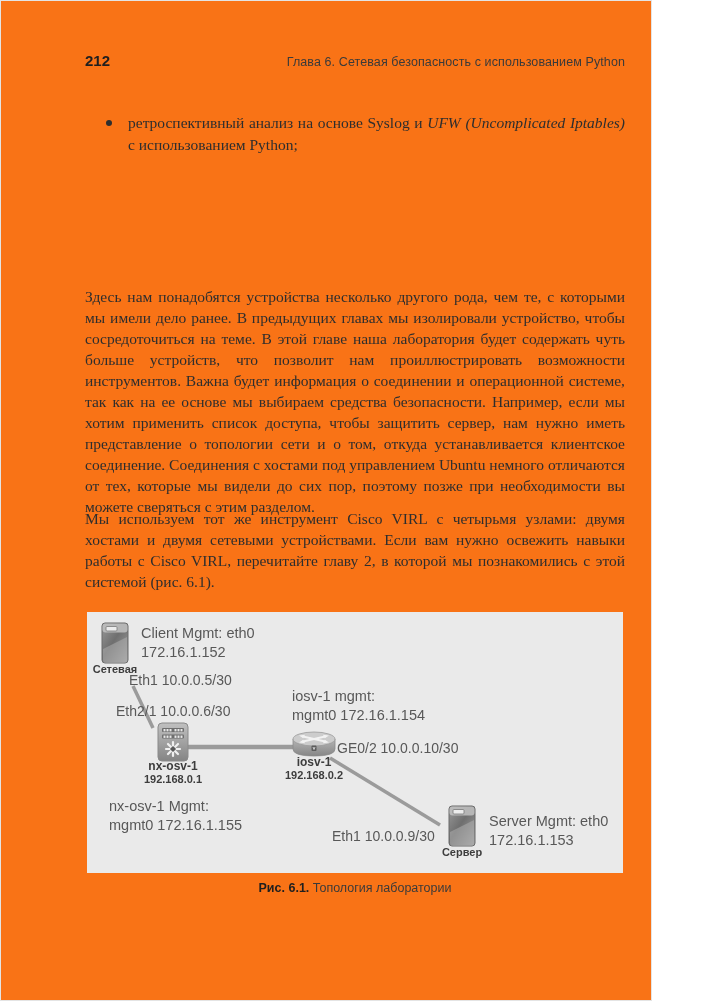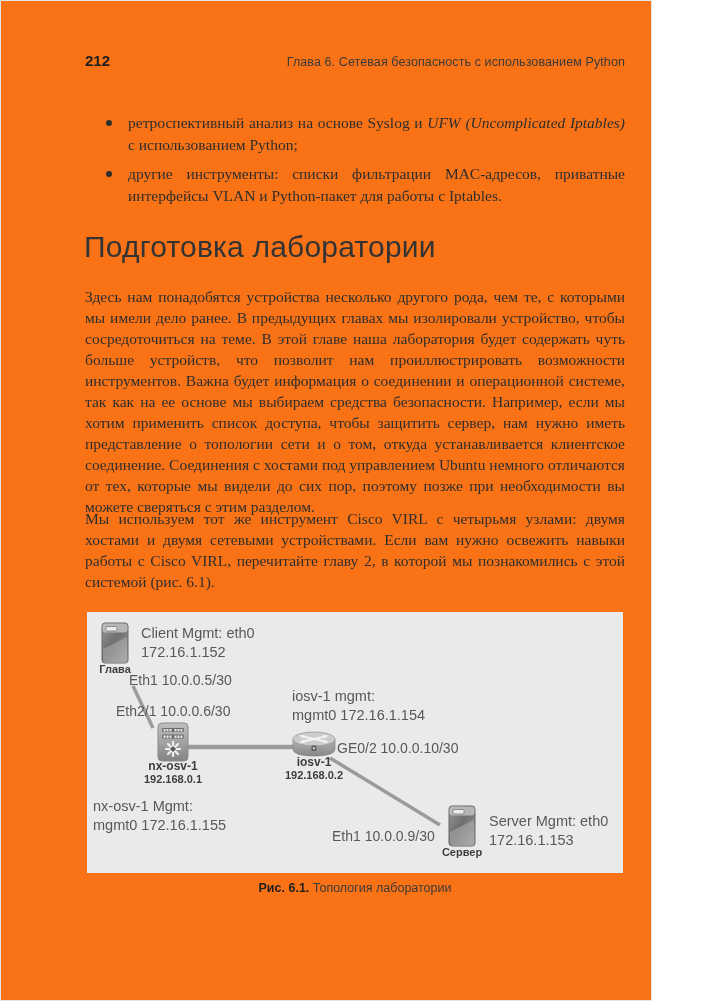--- a/index.html
+++ b/index.html
@@ -54,27 +54,22 @@
   <div class="running-head">
     <span class="pageno">212</span>
     <span class="chapter">Глава 6. Сетевая безопасность с использованием Python</span>
   </div>
 
   <ul class="bullets">
     <li>
       <span class="marker"></span>
       <span><span>ретроспективный анализ на основе Syslog и </span><i>UFW (Uncomplicated Iptables)</i><span> с использованием Python;</span></span>
     </li>
-    <li>
-      <span class="marker"></span>
-      <span>другие инструменты: списки фильтрации MAC-адресов, приватные интерфейсы VLAN и Python-пакет для работы с Iptables.</span>
-    </li>
   </ul>
 
-  <h1 class="section-title">Подготовка лаборатории</h1>
 
   <p class="body" id="para1">Здесь нам понадобятся устройства несколько другого рода, чем те, с которыми мы имели дело ранее. В предыдущих главах мы изолировали устройство, чтобы сосредоточиться на теме. В этой главе наша лаборатория будет содержать чуть больше устройств, что позволит нам проиллюстрировать возможности инструментов. Важна будет информация о соединении и операционной системе, так как на ее основе мы выбираем средства безопасности. Например, если мы хотим применить список доступа, чтобы защитить сервер, нам нужно иметь представление о топологии сети и о том, откуда устанавливается клиентское соединение. Соединения с хостами под управлением Ubuntu немного отличаются от тех, которые мы видели до сих пор, поэтому позже при необходимости вы можете сверяться с этим разделом.</p>
   <p class="body" id="para2">Мы используем тот же инструмент Cisco VIRL с четырьмя узлами: двумя хостами и двумя сетевыми устройствами. Если вам нужно освежить навыки работы с Cisco VIRL, перечитайте главу 2, в которой мы познакомились с этой системой (рис. 6.1).</p>
 
   <figure class="diagram">
 
     <svg width="0" height="0" style="position:absolute" aria-hidden="true">
       <defs>
         <linearGradient id="gradTower" x1="0" y1="0" x2="1" y2="1">
           <stop offset="0" stop-color="#9a9a9a"></stop>
@@ -97,21 +92,21 @@
       <line x1="99" y1="135" x2="206" y2="135" stroke="#9b9b9b" stroke-width="4.5"></line>
       <line x1="243" y1="146" x2="353" y2="213" stroke="#9b9b9b" stroke-width="3.5"></line>
     </svg>
 
     <svg class="abs" style="left:14px;top:10px" width="28" height="42" viewBox="0 0 28 42">
       <rect x="1" y="1" width="26" height="40" rx="3" fill="url(#gradTower)" stroke="#6b6b6b"></rect>
       <rect x="1.5" y="1.5" width="25" height="9" rx="3" fill="#c2c2c2" opacity="0.85"></rect>
       <rect x="5" y="4.5" width="11" height="4.5" rx="1" fill="#ececec" stroke="#7a7a7a" stroke-width="0.8"></rect>
       <path d="M2 27 L26 15 L26 38 Q26 41 23 41 L5 41 Q2 41 2 38 Z" fill="#b3b3b3" opacity="0.5"></path>
     </svg>
-    <div class="abs host-label" style="left:4px;top:51px;width:48px">Глава</div>
+    <div class="abs host-label" style="left:4px;top:51px;width:48px">Сетевая</div>
     <div class="abs mgmt" style="left:54px;top:12px">
       <div>Client Mgmt: eth0</div>
       <div>172.16.1.152</div>
     </div>
     <div class="abs port-label" style="left:42px;top:60px">Eth1 10.0.0.5/30</div>
     <div class="abs port-label" style="left:29px;top:91px">Eth2/1 10.0.0.6/30</div>
 
     <svg class="abs" style="left:70px;top:110px" width="32" height="40" viewBox="0 0 32 40">
       <rect x="1" y="1" width="30" height="38" rx="4" fill="url(#gradSwitch)" stroke="#8a8a8a"></rect>
       <rect x="5" y="6" width="22" height="4" rx="1" fill="#6e6e6e"></rect>
@@ -137,21 +132,21 @@
         <line x1="9" y1="27" x2="23" y2="27"></line>
         <line x1="11" y1="22" x2="21" y2="32"></line>
         <line x1="21" y1="22" x2="11" y2="32"></line>
       </g>
       <rect x="13.8" y="24.8" width="4.4" height="4.4" fill="#5a5a5a" transform="rotate(45 16 27)"></rect>
     </svg>
     <div class="abs dev-label" style="left:46px;top:148px;width:80px">
       <div class="nm">nx-osv-1</div>
       <div class="ip">192.168.0.1</div>
     </div>
-    <div class="abs mgmt" style="left:6px;top:185px">
+    <div class="abs mgmt" style="left:22px;top:185px">
       <div>nx-osv-1 Mgmt:</div>
       <div>mgmt0 172.16.1.155</div>
     </div>
 
     <div class="abs mgmt" style="left:205px;top:75px">
       <div>iosv-1 mgmt:</div>
       <div>mgmt0 172.16.1.154</div>
     </div>
     <svg class="abs" style="left:204px;top:117px" width="46" height="30" viewBox="0 0 46 30">
       <path d="M2 10 L2 20 Q2 27 23 27 Q44 27 44 20 L44 10 Z" fill="url(#gradRouter)" stroke="#8a8a8a" stroke-width="0.8"></path>

